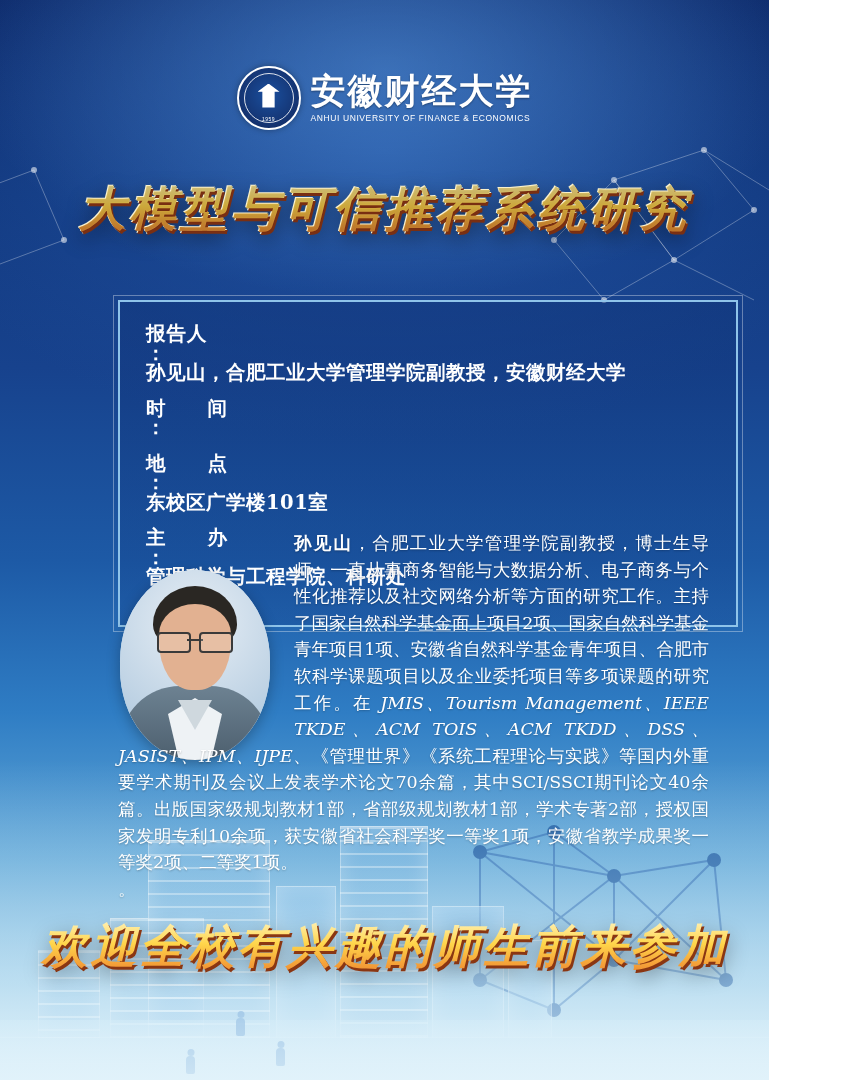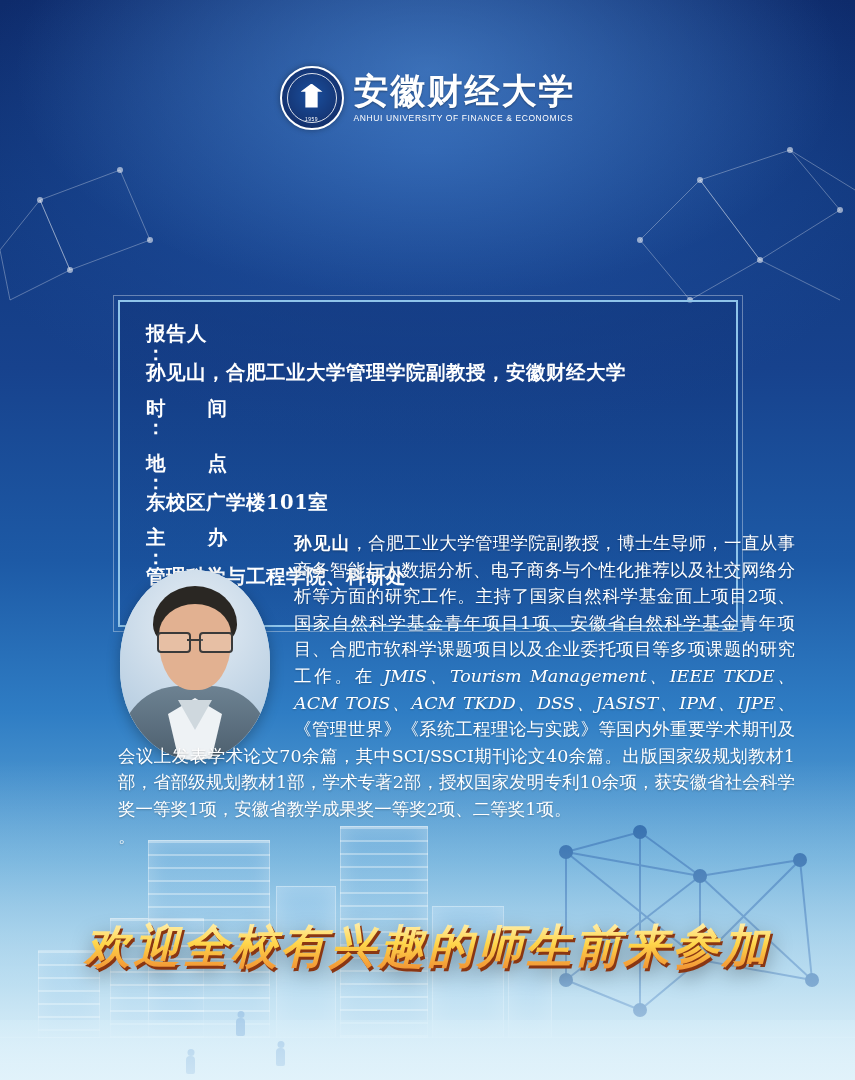--- a/index.html
+++ b/index.html
@@ -8,21 +8,21 @@
   }
   body {
     width: 855px;
     height: 1080px;
     overflow: hidden;
     font-family: "Liberation Sans", sans-serif;
   }
 
   .poster {
     position: relative;
-    width: 855px;
+    width: 769px;
     height: 1080px;
     background:
       radial-gradient(ellipse 700px 420px at 50% 14%, #1f4f9e 0%, rgba(31,79,158,0) 70%),
       linear-gradient(180deg, #0e2b6b 0%, #12397f 18%, #17428d 34%, #1d5aa6 52%, #2f7dc4 66%, #63a9d8 80%, #a7d2ea 92%, #cfe6f3 100%);
     overflow: hidden;
   }
 
   
   .bg-layer { position: absolute; inset: 0; pointer-events: none; }
 
@@ -379,20 +379,21 @@
         <div class="mark"></div>
         <div class="yr">1959</div>
       </div>
       <div class="uni-names">
         <div class="uni-cn">安徽财经大学</div>
         <div class="uni-en">ANHUI UNIVERSITY OF FINANCE &amp; ECONOMICS</div>
       </div>
     </div>
   </div>
 
+  <div class="main-title">大模型与可信推荐系统研究</div>
 
   <div class="info-box">
     <div class="info-line">
       <span class="info-label">报告人</span>
       <span class="info-sep">：</span>
       <span class="info-value">孙见山，合肥工业大学管理学院副教授，安徽财经大学</span>
     </div>
     <div class="info-line">
       <span class="info-label">时　　间</span>
       <span class="info-sep">：</span>

